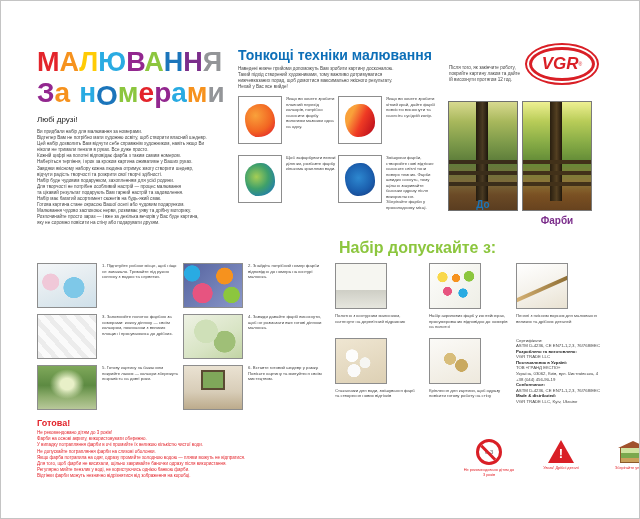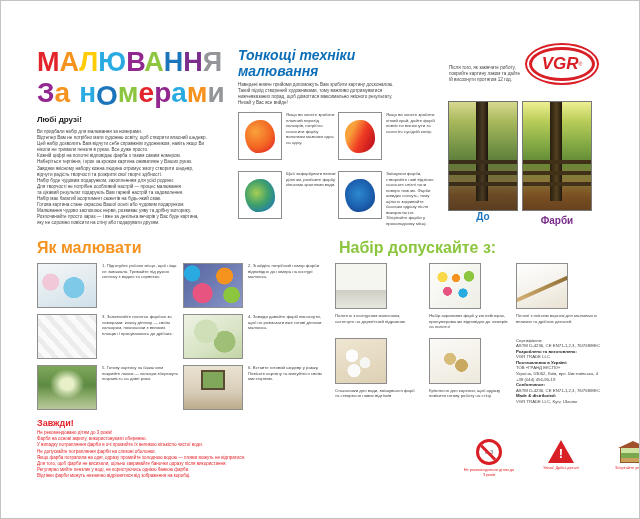--- a/index.html
+++ b/index.html
@@ -9,21 +9,21 @@
   
   .title{position:absolute;left:36px;top:48px;line-height:26px;}
   .title .l1 span{font-size:27px;font-weight:800;}
   .title .l2{margin-top:1px;}
   .title .l2 span{font-size:28px;font-weight:800;}
   .title .l2 .gap{margin-left:9px;}
   .title .big-o{font-size:35px;vertical-align:-3px;}
 
   
   .intro{position:absolute;left:36px;top:114px;width:202px;}
-  .intro .greet{font-size:8px;font-weight:bold;color:#222;margin-bottom:5px;}
+  .intro .greet{font-size:8px;font-weight:normal;color:#222;margin-bottom:5px;}
   .tiny{font-size:4.6px;line-height:6.1px;color:#454545;white-space:pre-line;}
 
   
   .tech{position:absolute;left:237px;top:46px;width:198px;}
   .tech h2{margin:0 0 3px 0;font-size:14px;font-weight:800;}
   .tech-grid{display:grid;grid-template-columns:98px 98px;column-gap:2px;row-gap:11px;margin-top:6px;}
   .tech-item{display:flex;gap:4px;}
   .swatch{width:42px;height:46px;border:1px solid #8d8d8d;background:#fff;flex:none;
           display:flex;align-items:center;justify-content:center;}
   .blob{width:30px;height:33px;border-radius:52% 48% 58% 42%/46% 56% 44% 58%;}
@@ -154,21 +154,21 @@
 Для творчості не потрібен особливий настрій — процес малювання
 та цікавий результат подарують Вам гарний настрій та задоволення.
 Набір має багатий асортимент сюжетів на будь-який смак.
 Готова картина стане окрасою Вашої оселі або чудовим подарунком.
 Малювання чудово заспокоює нерви, розвиває уяву та дрібну моторику.
 Розпочинайте просто зараз — і вже за декілька вечорів у Вас буде картина,
 яку не соромно повісити на стіну або подарувати друзям.</div>
   </div>
 
   <div class="tech">
-    <h2 style="color: rgb(13, 111, 184); font-style: italic;">Тонкощі техніки малювання</h2>
+    <h2 style="color: rgb(13, 111, 184);">Тонкощі техніки малювання</h2>
     <div class="tiny">Наведені нижче прийоми допоможуть Вам зробити картину досконалою.
 Такий підхід створений художниками, тому важливо дотримуватися
 нижчевказаних порад, щоб домогтися максимально якісного результату.
 Нехай у Вас все вийде!</div>
     <div class="tech-grid">
       <div class="tech-item">
         <div class="swatch">
             <div class="blob blob1"></div>
           </div>
         <div class="cap">Якщо ви хочете зробити плавний перехід кольорів, потрібно наносити фарбу вологими мазками одна на одну.</div>
@@ -198,24 +198,23 @@
     <div class="logo-in">
       <span class="logo-txt">VGR</span>
         <span class="logo-reg">®</span>
     </div>
   </div>
 
   <div class="varnish tiny">Після того, як закінчите роботу, покрийте картину лаком та дайте їй висохнути протягом 12 год.</div>
 
   <div class="pic" style="left:447px;top:100px;"></div>
   <div class="pic after-pic" style="left:521px;top:100px;"></div>
-  <div class="ba-label" style="left: 447px; top: 210px; color: rgb(27, 117, 187);">До</div>
+  <div class="ba-label" style="left: 447px; top: 198px; color: rgb(27, 117, 187);">До</div>
   <div class="ba-label" style="left: 521px; top: 214px; color: rgb(123, 45, 139);">Фарби</div>
 
-  <div class="how-h" style="color: rgb(246, 146, 30);">Як малювати</div>
   <div class="how-grid">
     <div class="step">
       <div class="photo ph1"></div>
       <div class="cap">1. Підготуйте робоче місце, щоб ніщо не заважало. Тримайте під рукою склянку з водою та серветки.</div>
     </div>
     <div class="step">
       <div class="photo ph2"></div>
       <div class="cap">2. Знайдіть потрібний номер фарби відповідно до номера на контурі малюнка.</div>
     </div>
     <div class="step">
@@ -268,21 +267,21 @@
       <div>Україна, 03062, Київ, вул. Чистяківська, 4</div>
       <div>+38 (044) 456-90-19</div>
       <div>Conformance:</div>
       <div>ASTM D-4236, CE EN71-1,2,3, 76/768/EEC</div>
       <div>Made &amp; distributed:</div>
       <div>VGR TRADE LLC, Kyiv, Ukraine</div>
     </div>
   </div>
 
   <div class="warn">
-    <h3 style="color: rgb(227, 36, 43);">Завжди!</h3>
+    <h3 style="color: rgb(227, 36, 43);">Готова!</h3>
     <div class="tiny">Не рекомендовано дітям до 3 років!
 Фарби на основі акрилу, використовувати обережно.
 У випадку потрапляння фарби в очі промийте їх великою кількістю чистої води.
 Не допускайте потрапляння фарби на слизові оболонки.
 Якщо фарба потрапила на одяг, одразу промийте холодною водою — плями можуть не відпратися.
 Для того, щоб фарби не висихали, щільно закривайте баночки одразу після використання.
 Регулярно мийте пензлик у воді, не користуючись однією банкою фарби.
 Відтінки фарби можуть незначно відрізнятися від зображення на коробці.</div>
   </div>
 

